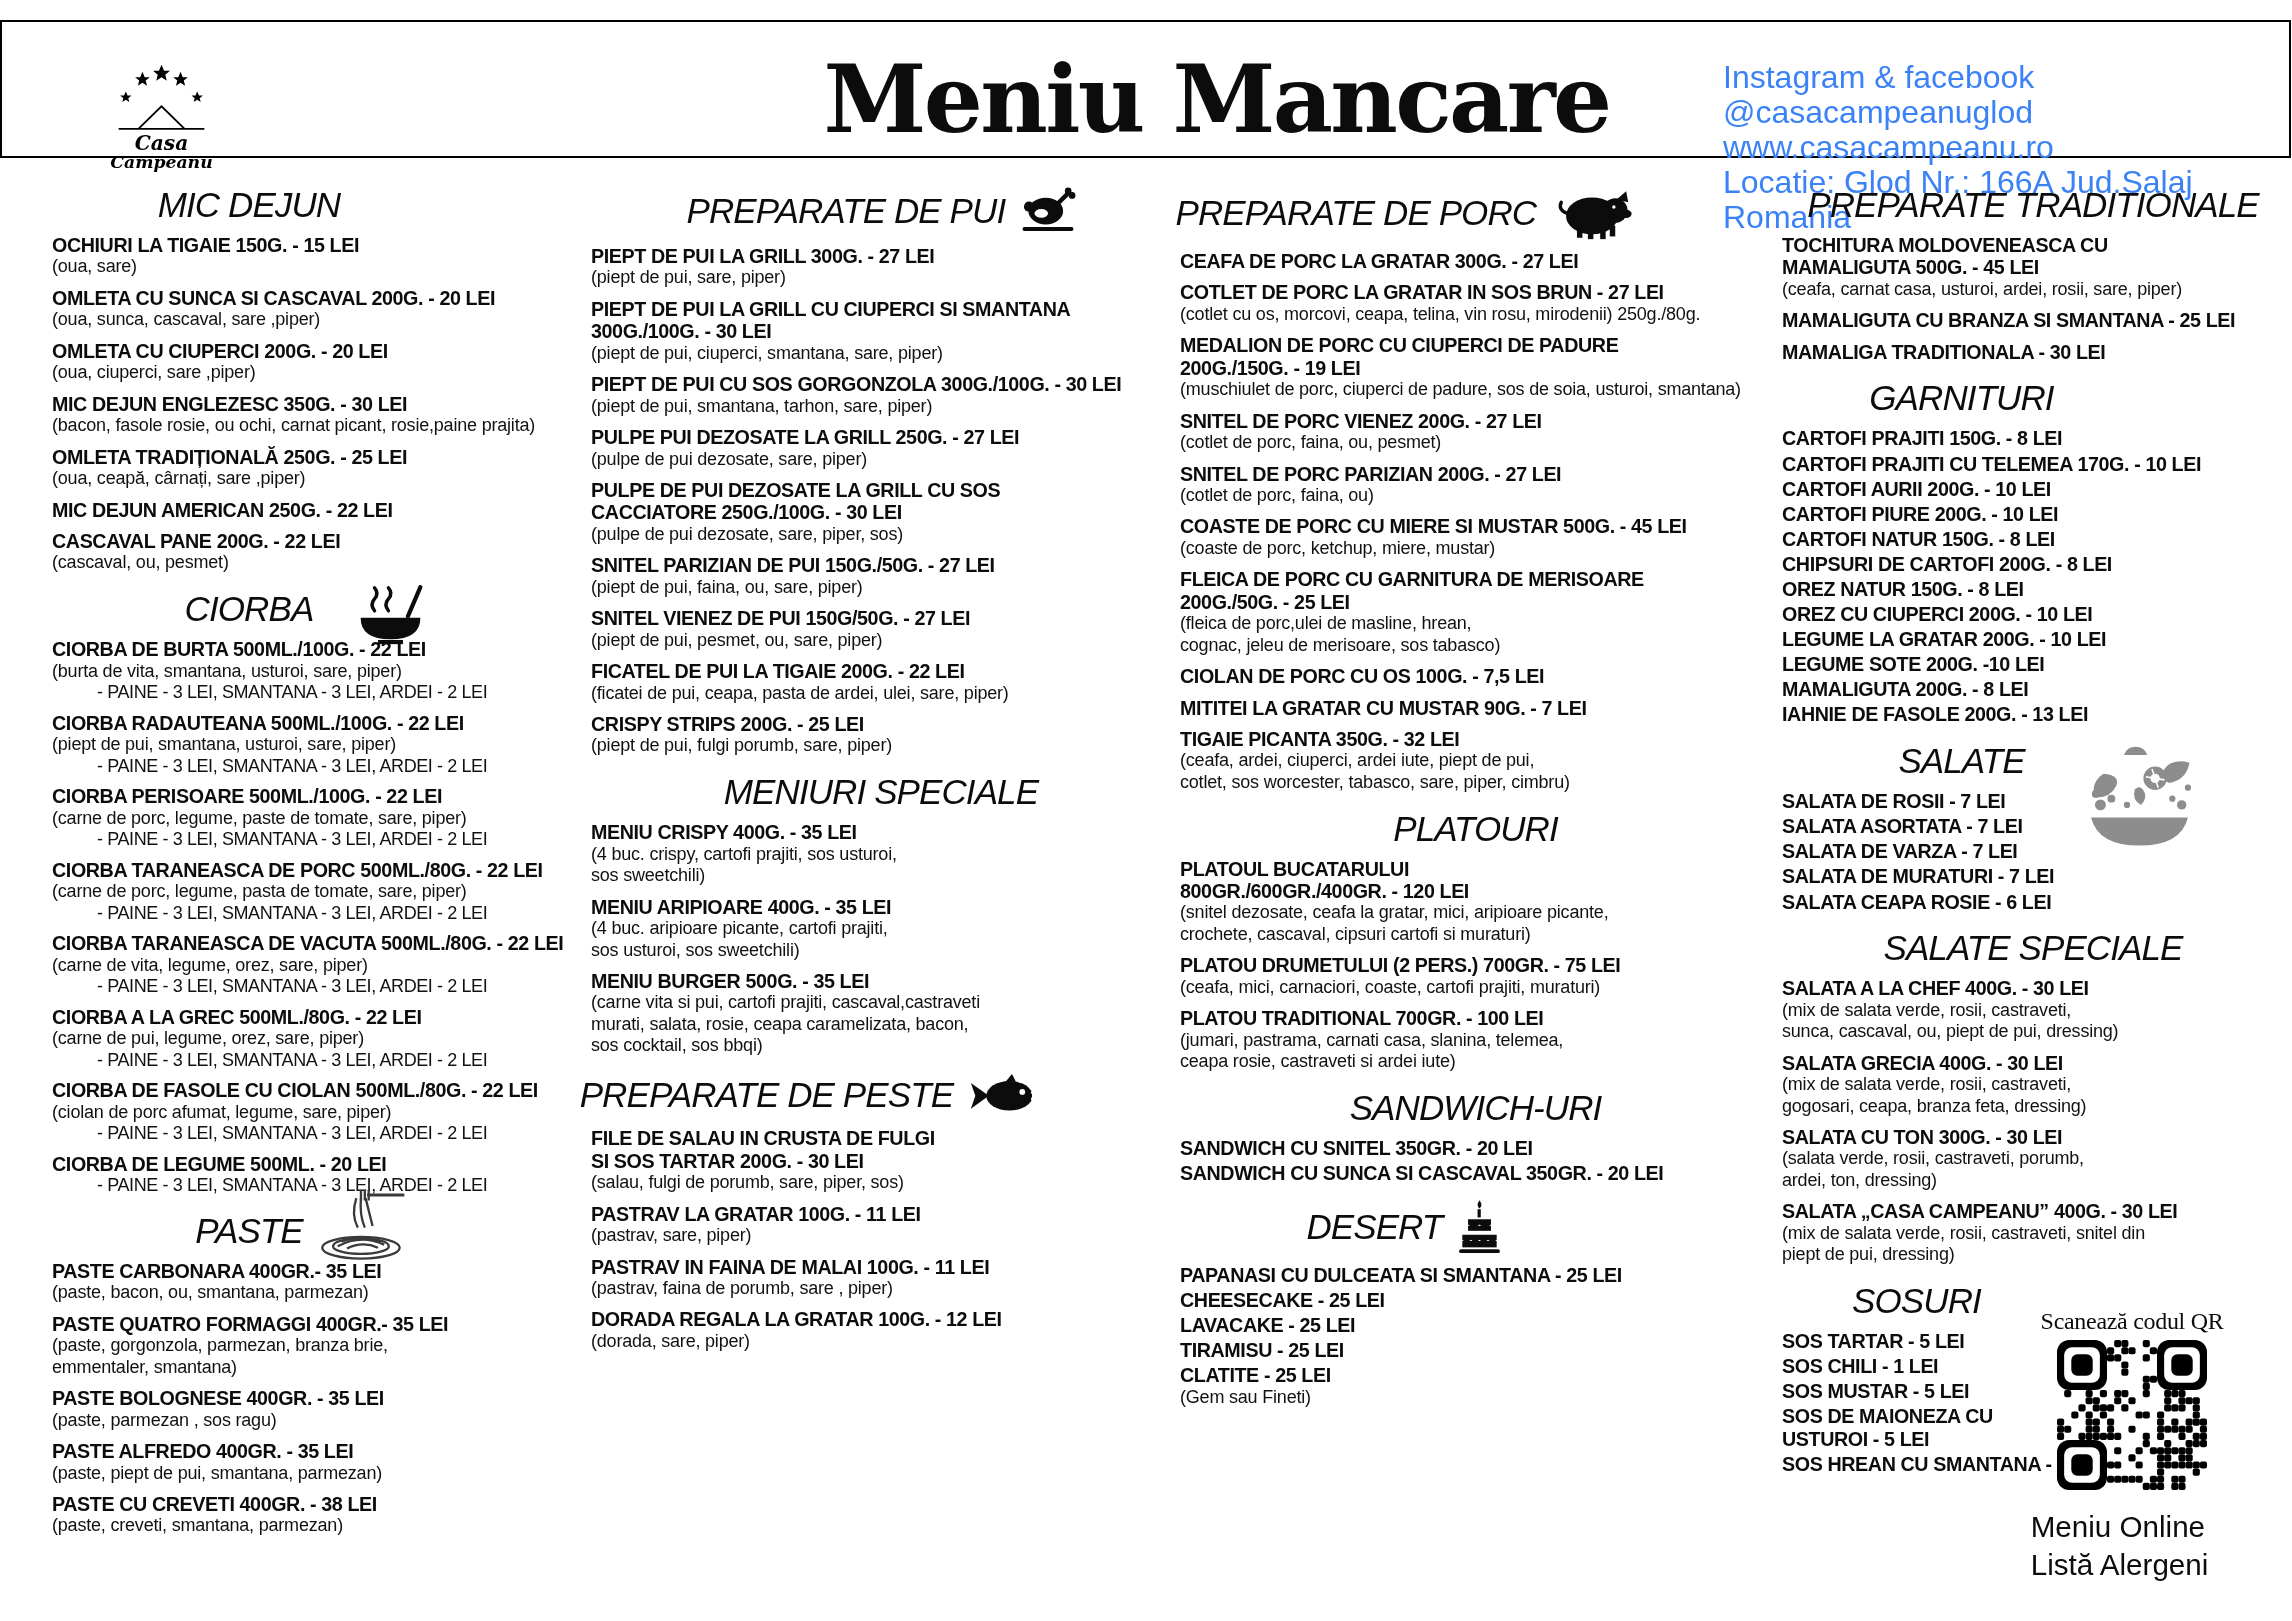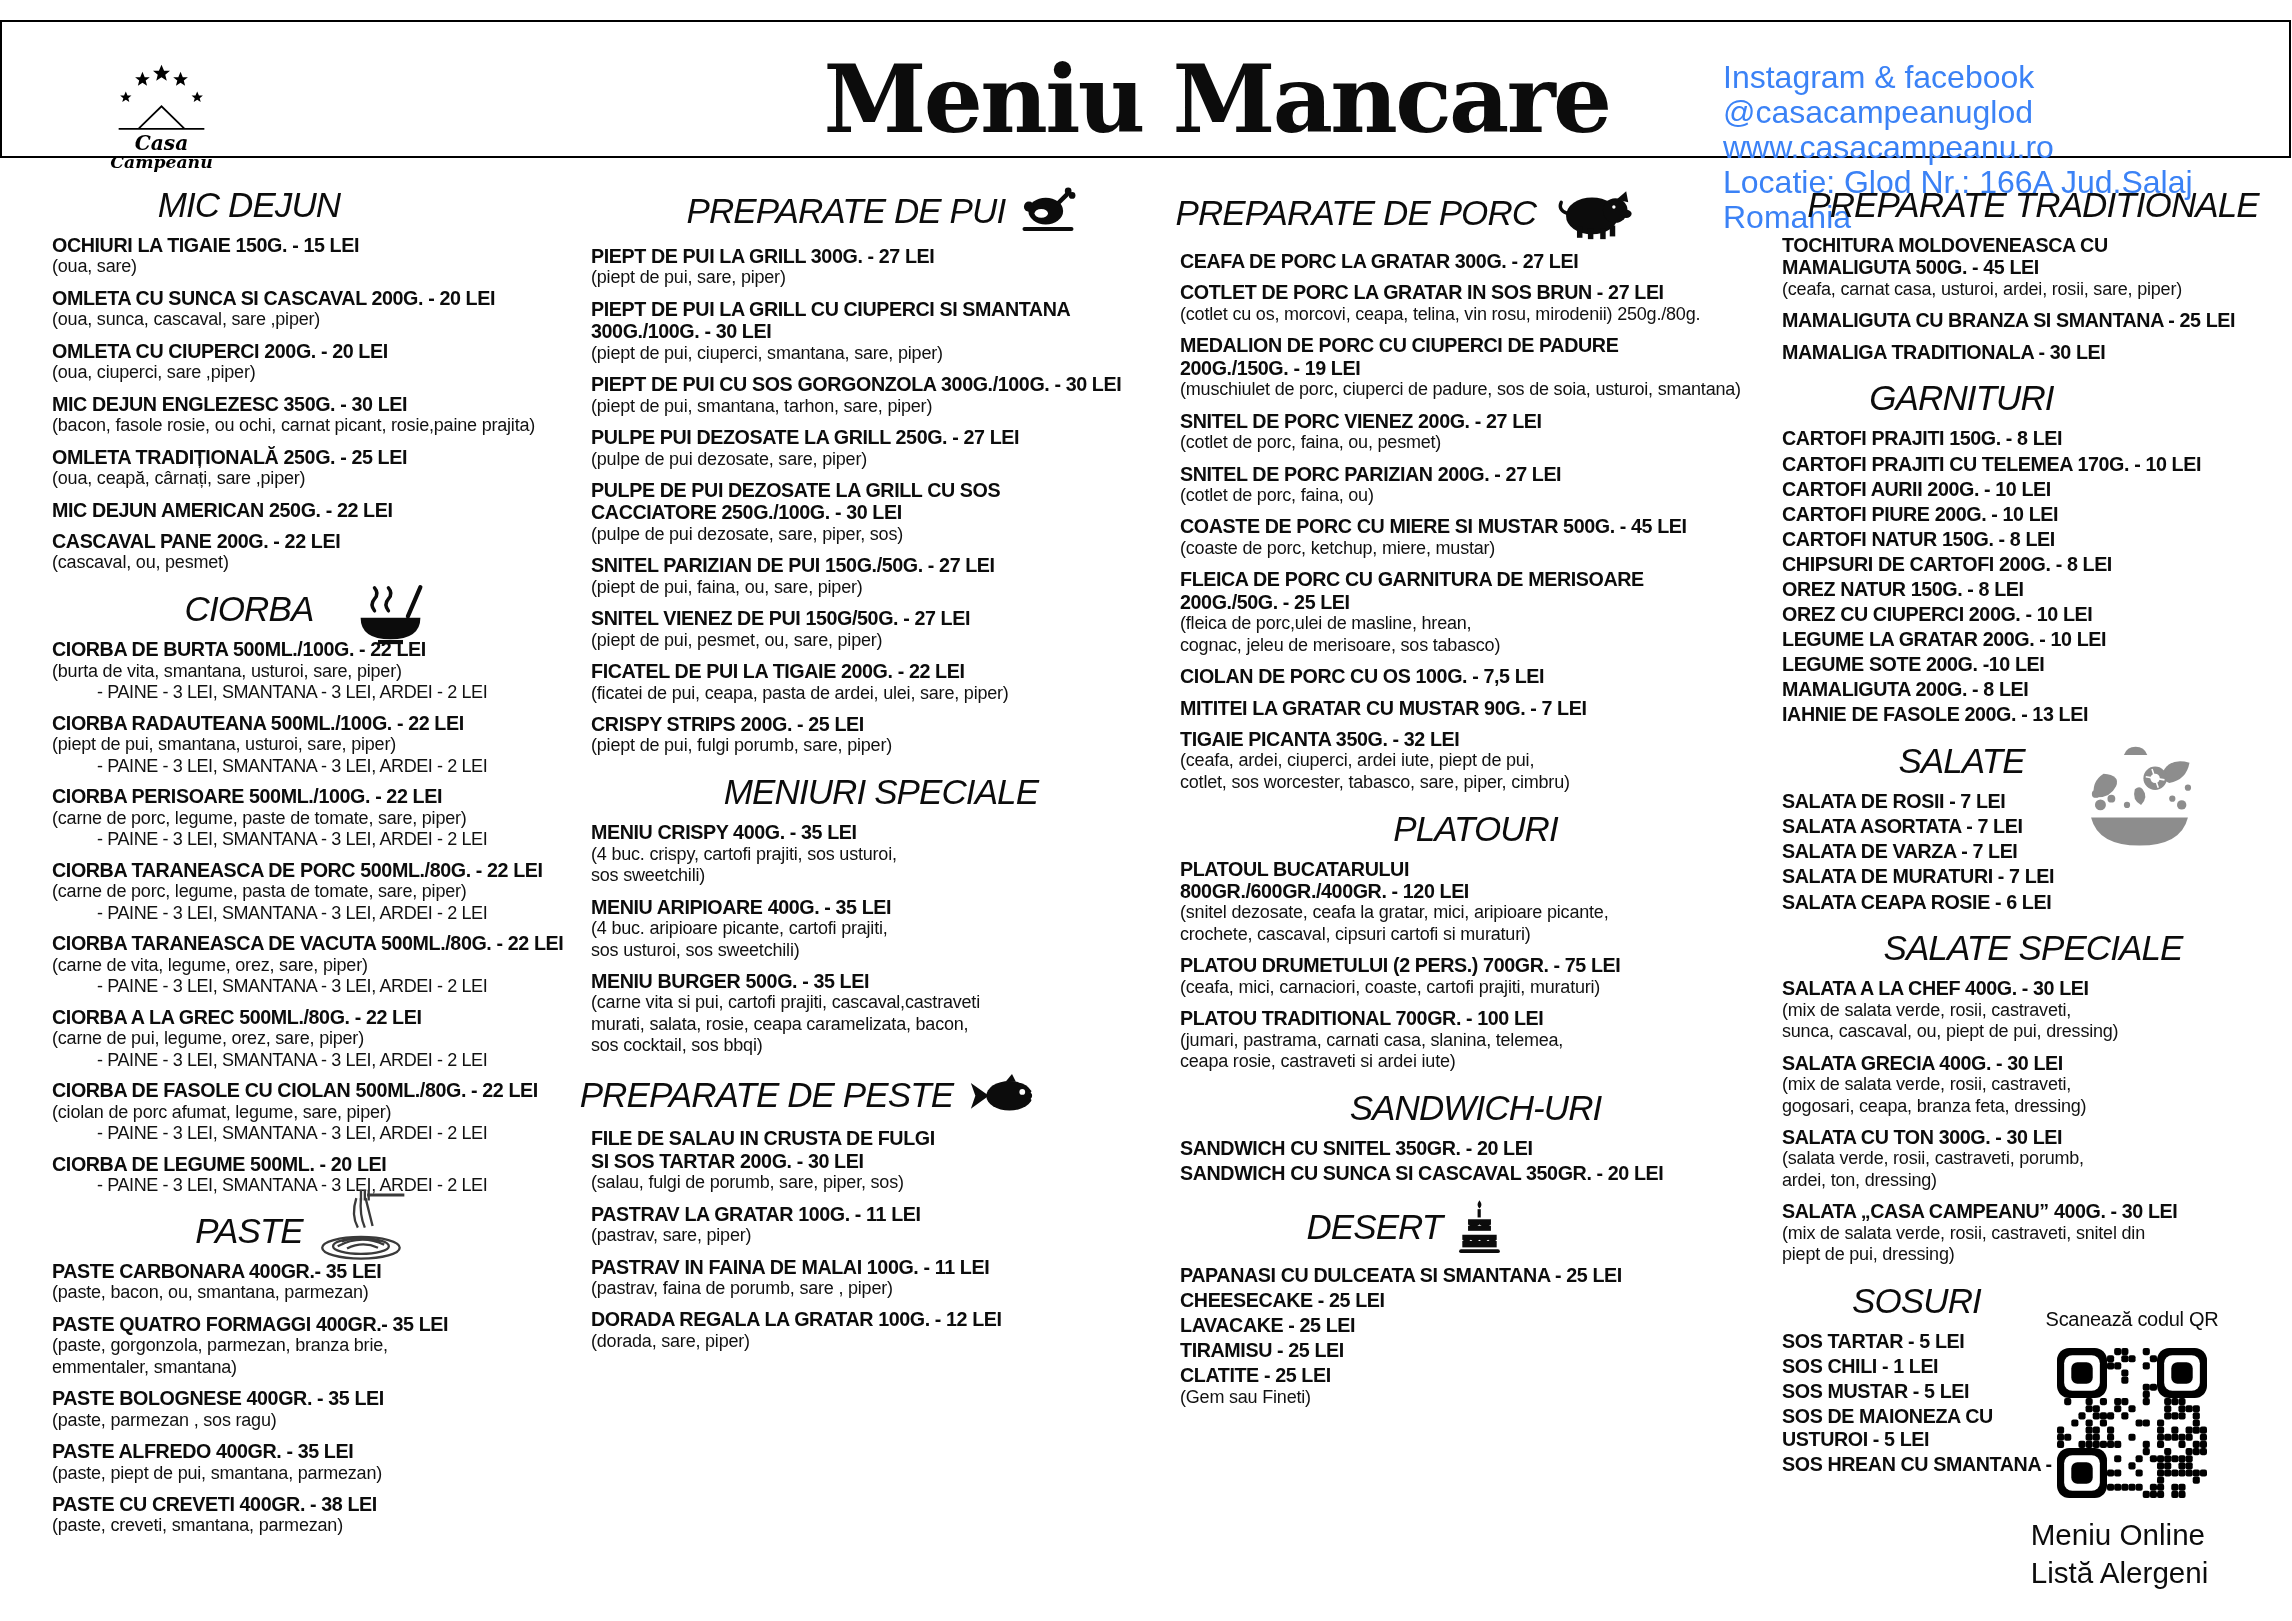--- a/index.html
+++ b/index.html
@@ -35,21 +35,21 @@
   .item-desc{font-size:18px;line-height:21.5px;letter-spacing:-0.2px;white-space:pre-line;color:#111;}
   .item-extra{font-size:18px;line-height:20.6px;letter-spacing:-0.4px;padding-left:45px;color:#111;}
   
   .icon{display:inline-flex;align-items:center;}
   .icon.abs{position:absolute;}
   .icon-soup{left:300px;top:-5.4px;}
   .icon-spaghetti{left:264px;top:-25px;}
   .icon-salad{left:291px;top:-7.2px;}
   
   .qr-block{position:absolute;left:2020px;top:1308px;width:224px;text-align:center;}
-  .qr-label{font-size:20px;letter-spacing:-0.3px;margin-bottom:17px;white-space:nowrap;}
+  .qr-label{font-size:24px;letter-spacing:-0.3px;margin-bottom:5px;white-space:nowrap;font-family:Liberation Serif, serif;}
   .qr-caption{font-size:29.6px;line-height:38px;margin-top:15px;text-align:left;padding-left:10.7px;}
 </style>
 </head>
 <body>
 
 <div class="header-band">
   <div class="logo">
     <svg viewBox="0 0 180 205" width="197" height="122">
       <defs>
         <path id="st" d="M0,-10 L2.9,-3.1 L9.5,-3.1 L4.2,1.2 L5.9,7.9 L0,4 L-5.9,7.9 L-4.2,1.2 L-9.5,-3.1 L-2.9,-3.1 Z" fill="#000"></path>

